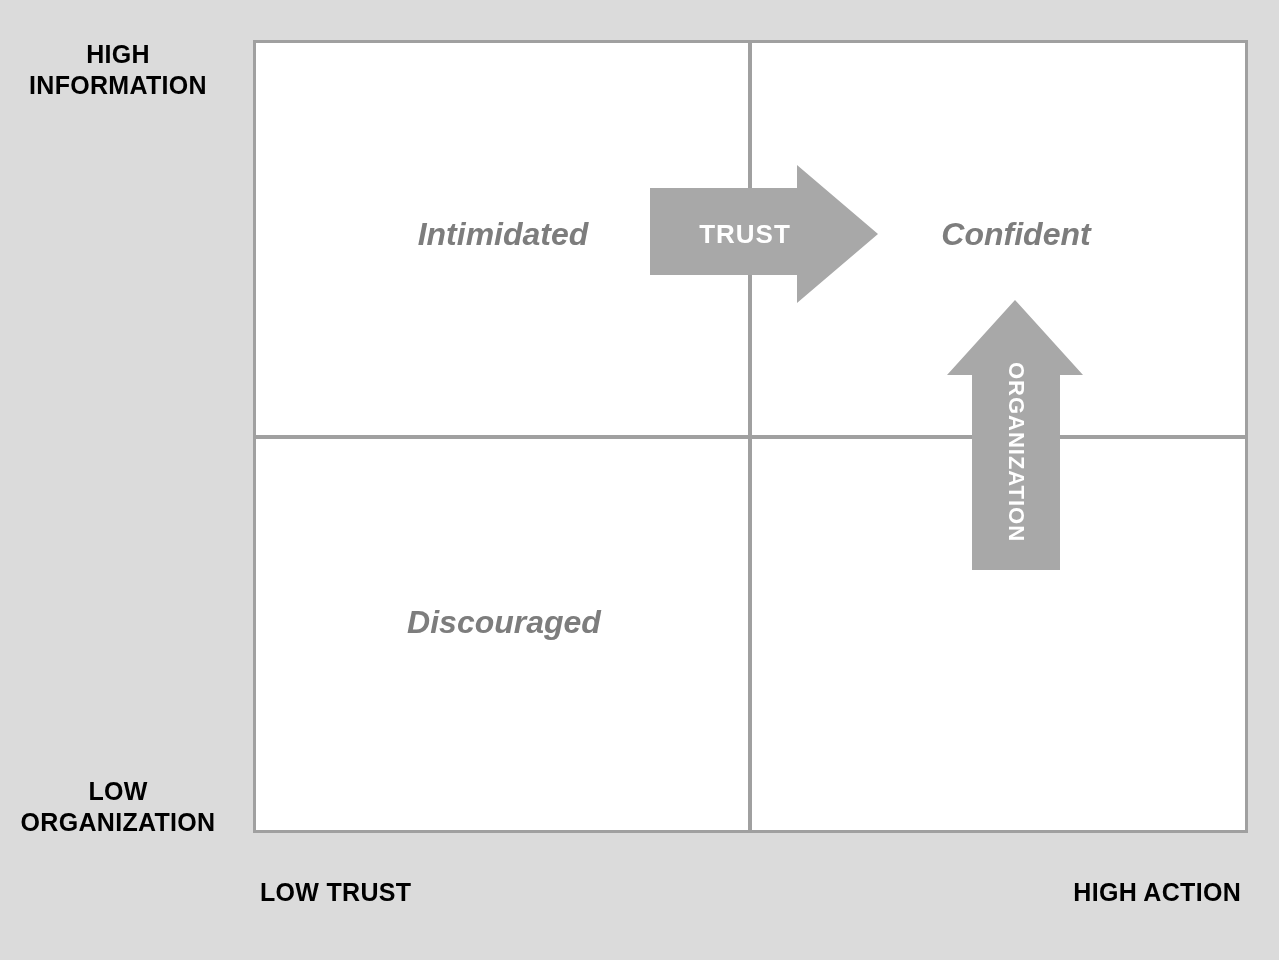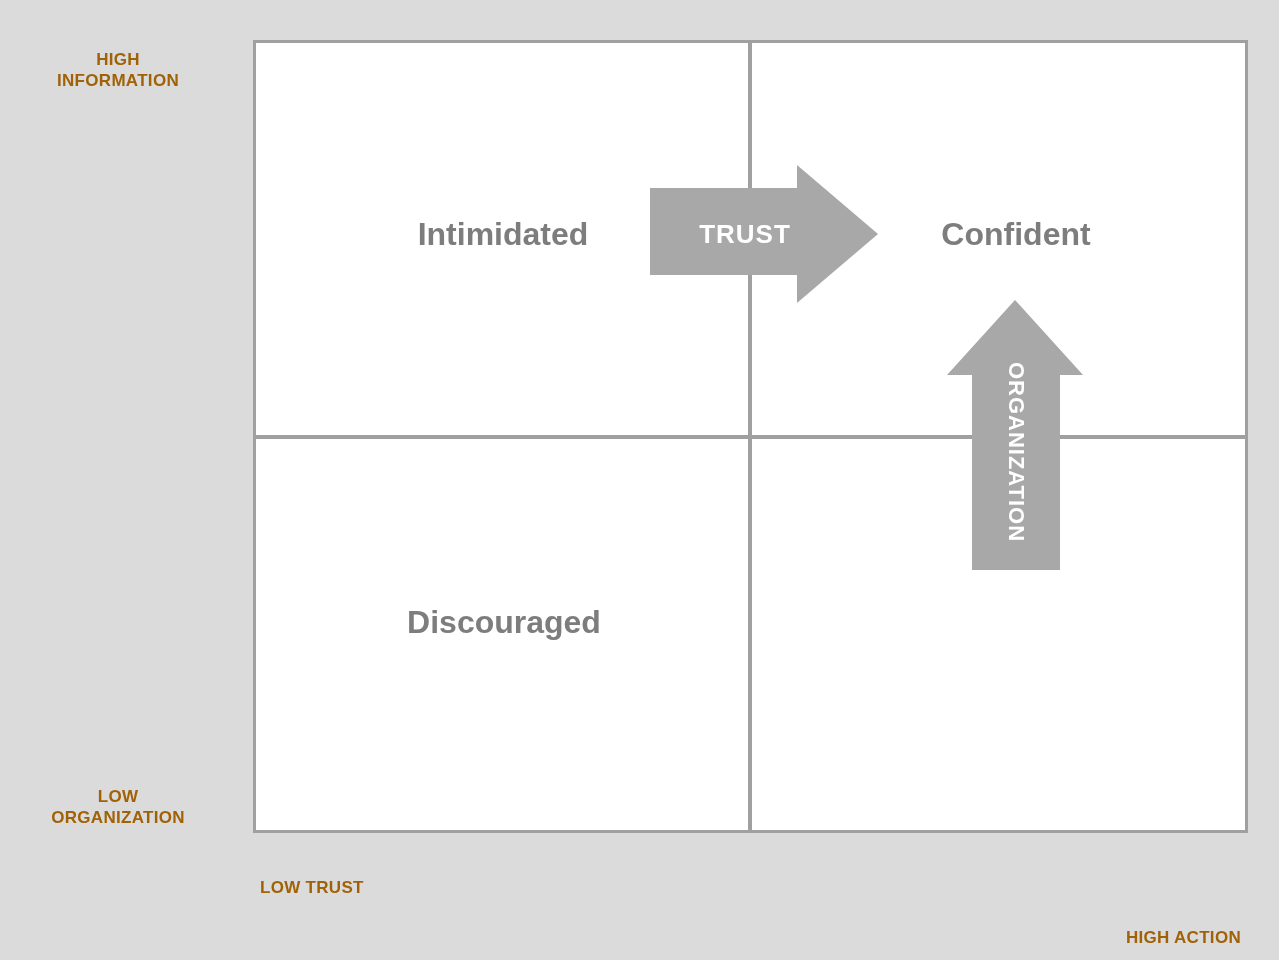--- a/index.html
+++ b/index.html
@@ -34,45 +34,46 @@
   }
 
   
   .quad-label {
     position: absolute;
     transform: translate(-50%, -50%);
     font-size: 32px;
     font-weight: bold;
     color: #7d7d7d;
     white-space: nowrap;
+    font-style: italic;
   }
   .q-tl { left: 503px; top: 234px; }
   .q-tr { left: 1016px; top: 234px; }
   .q-bl { left: 504px; top: 622px; }
   .q-br { left: 1016px; top: 622px; }
 
   
   .axis-label {
     position: absolute;
-    font-size: 17px;
+    font-size: 25px;
     font-weight: bold;
-    color: #a16207;
+    color: #000000;
     letter-spacing: 0.3px;
   }
   .axis-y {
     width: 220px;
     text-align: center;
     white-space: pre-line;
     line-height: 1.25;
     transform: translate(-50%, -50%);
   }
   .axis-y-top { left: 118px; top: 70px; }
   .axis-y-bottom { left: 118px; top: 807px; }
   .axis-x-low { left: 260px; top: 878px; }
-  .axis-x-high { right: 38px; top: 928px; text-align: right; }
+  .axis-x-high { right: 38px; top: 878px; text-align: right; }
 
   
   .arrow-svg { position: absolute; overflow: visible; }
   .arrow-trust { left: 650px; top: 165px; }
   .arrow-org { left: 947px; top: 300px; }
   .arrow-shape { fill: #a8a8a8; }
   .arrow-text {
     fill: #ffffff;
     font-family: "Liberation Sans", "DejaVu Sans", sans-serif;
     font-weight: bold;

